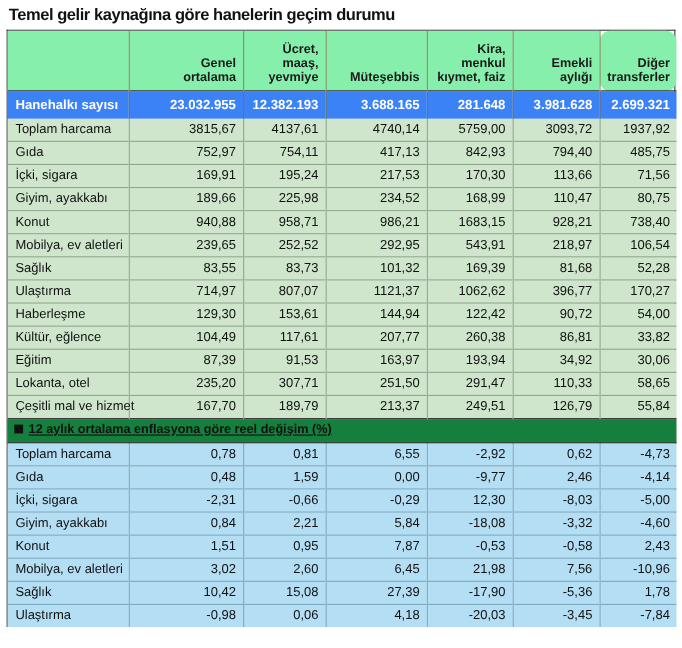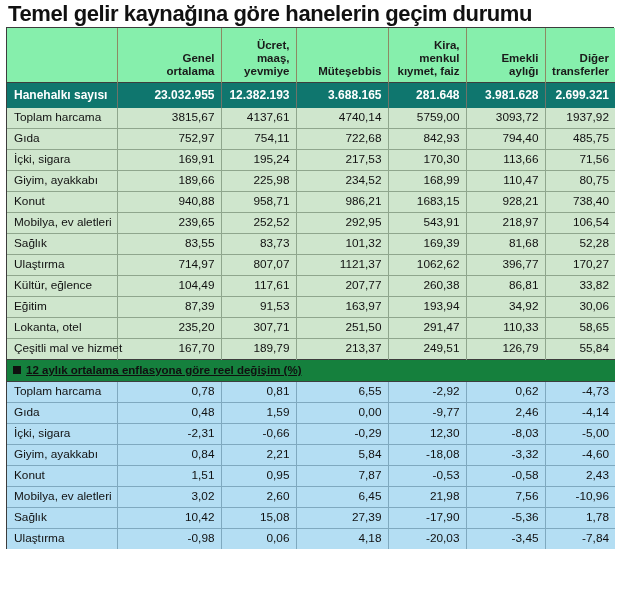--- a/index.html
+++ b/index.html
@@ -24,21 +24,21 @@
   }
 
   
   .title-bar {
     height: 27px;
     padding: 0 8px;
     display: flex;
     align-items: center;
   }
   .title-text {
-    font-size: 22px;
+    font-size: 15px;
     font-weight: bold;
     color: #111111;
     letter-spacing: -0.4px;
     white-space: nowrap;
     line-height: 1;
   }
 
   
   .table-wrap {
     margin: 0 6px;
@@ -70,25 +70,25 @@
     height: 46px;
     text-align: right;
     font-size: 11.5px;
     font-weight: bold;
     color: #1a1a1a;
     line-height: 1.12;
   }
   tr.head-row th.corner {
     border-right: 1px solid #8d8a63;
   }
-  tr.head-row th:last-child { border-right: none; }
+  tr.head-row th:last-child { border-right: none; border-radius: 10px; }
 
   
   tr.count-row td {
-    background: #0f766e;
+    background: #3b82f6;
     color: #ffffff;
     font-weight: bold;
     font-size: 12px;
     height: 20px;
     padding: 2px 6px 3px 4px;
     text-align: right;
     border-right: 1px solid #6e7369;
     border-top: 1px solid #3d3d3d;
     white-space: nowrap;
   }
@@ -200,21 +200,21 @@
             <td>4137,61</td>
             <td>4740,14</td>
             <td>5759,00</td>
             <td>3093,72</td>
             <td>1937,92</td>
           </tr>
           <tr class="data green">
             <td class="label">Gıda</td>
             <td>752,97</td>
             <td>754,11</td>
-            <td>722,68</td>
+            <td>417,13</td>
             <td>842,93</td>
             <td>794,40</td>
             <td>485,75</td>
           </tr>
           <tr class="data green">
             <td class="label">İçki, sigara</td>
             <td>169,91</td>
             <td>195,24</td>
             <td>217,53</td>
             <td>170,30</td>
@@ -258,20 +258,29 @@
             <td>52,28</td>
           </tr>
           <tr class="data green">
             <td class="label">Ulaştırma</td>
             <td>714,97</td>
             <td>807,07</td>
             <td>1121,37</td>
             <td>1062,62</td>
             <td>396,77</td>
             <td>170,27</td>
+          </tr>
+          <tr class="data green">
+            <td class="label">Haberleşme</td>
+            <td>129,30</td>
+            <td>153,61</td>
+            <td>144,94</td>
+            <td>122,42</td>
+            <td>90,72</td>
+            <td>54,00</td>
           </tr>
           <tr class="data green">
             <td class="label">Kültür, eğlence</td>
             <td>104,49</td>
             <td>117,61</td>
             <td>207,77</td>
             <td>260,38</td>
             <td>86,81</td>
             <td>33,82</td>
           </tr>

